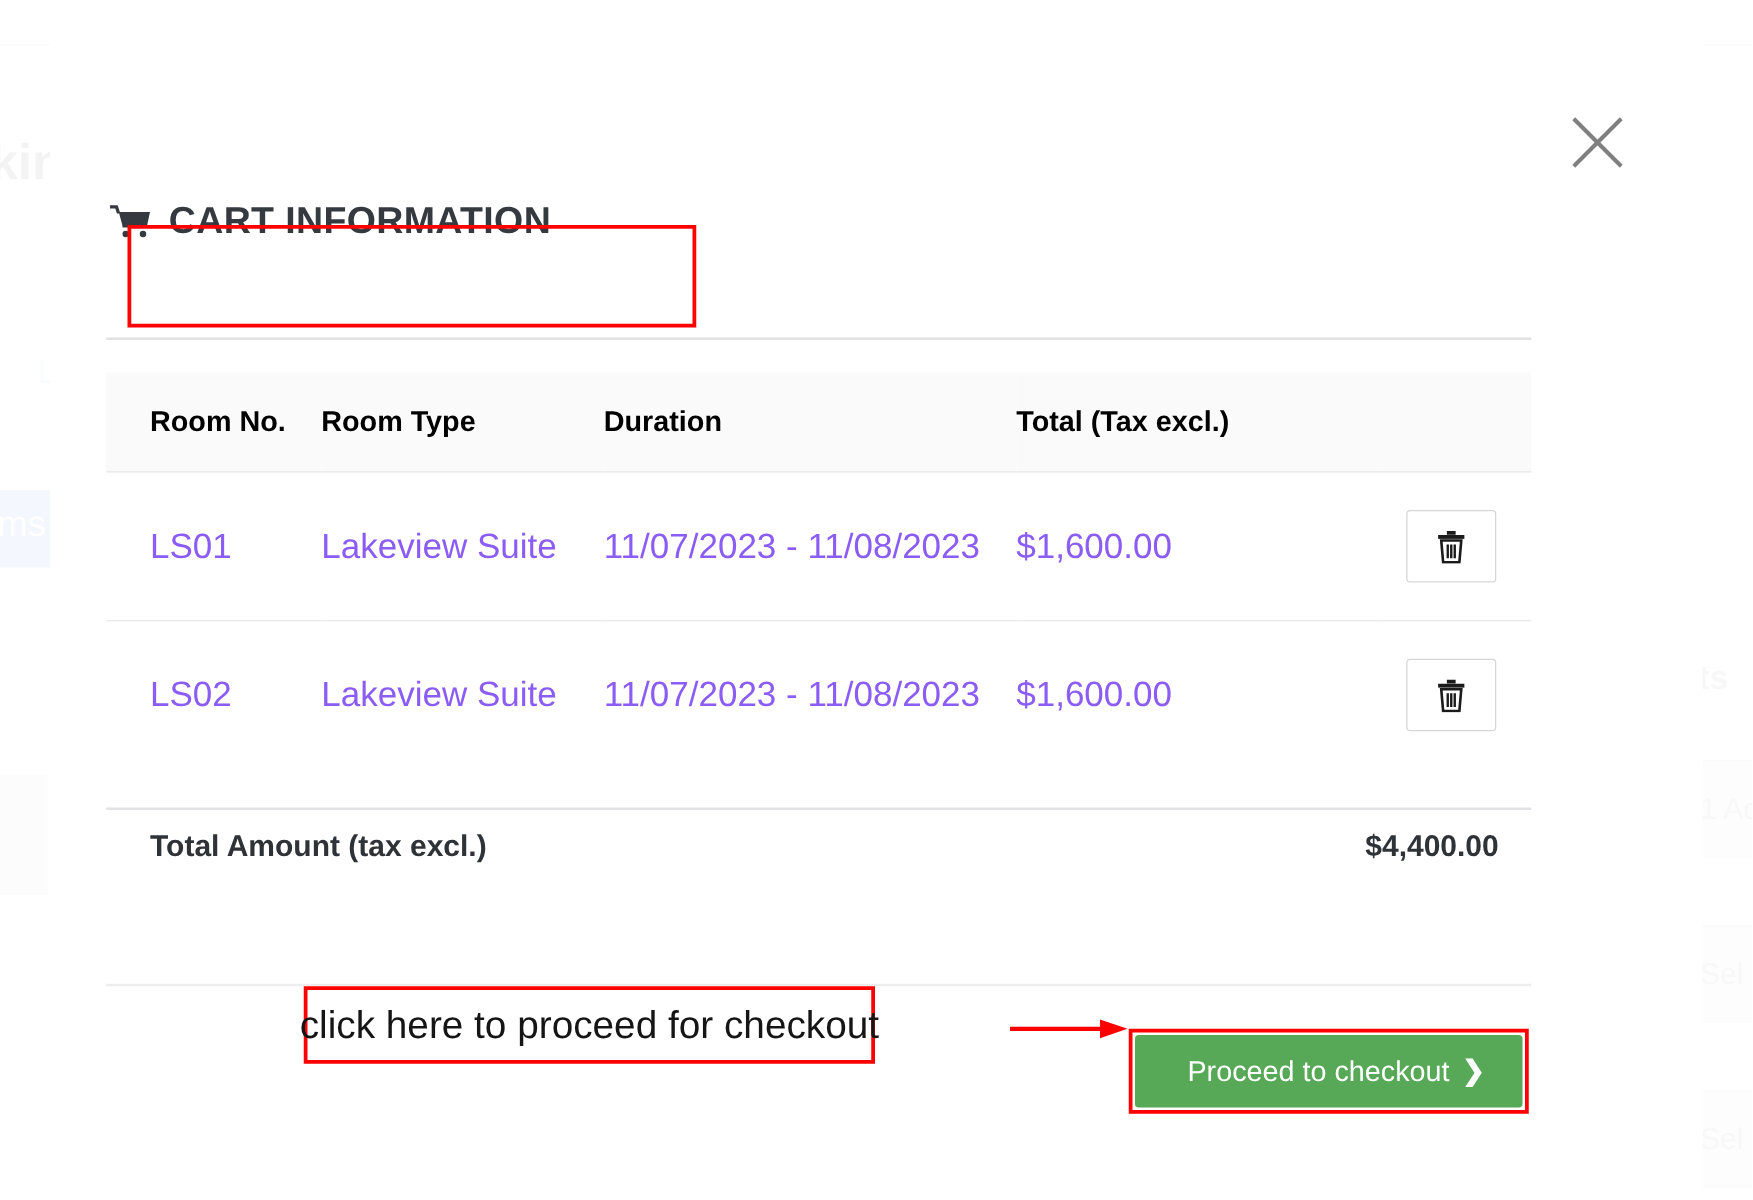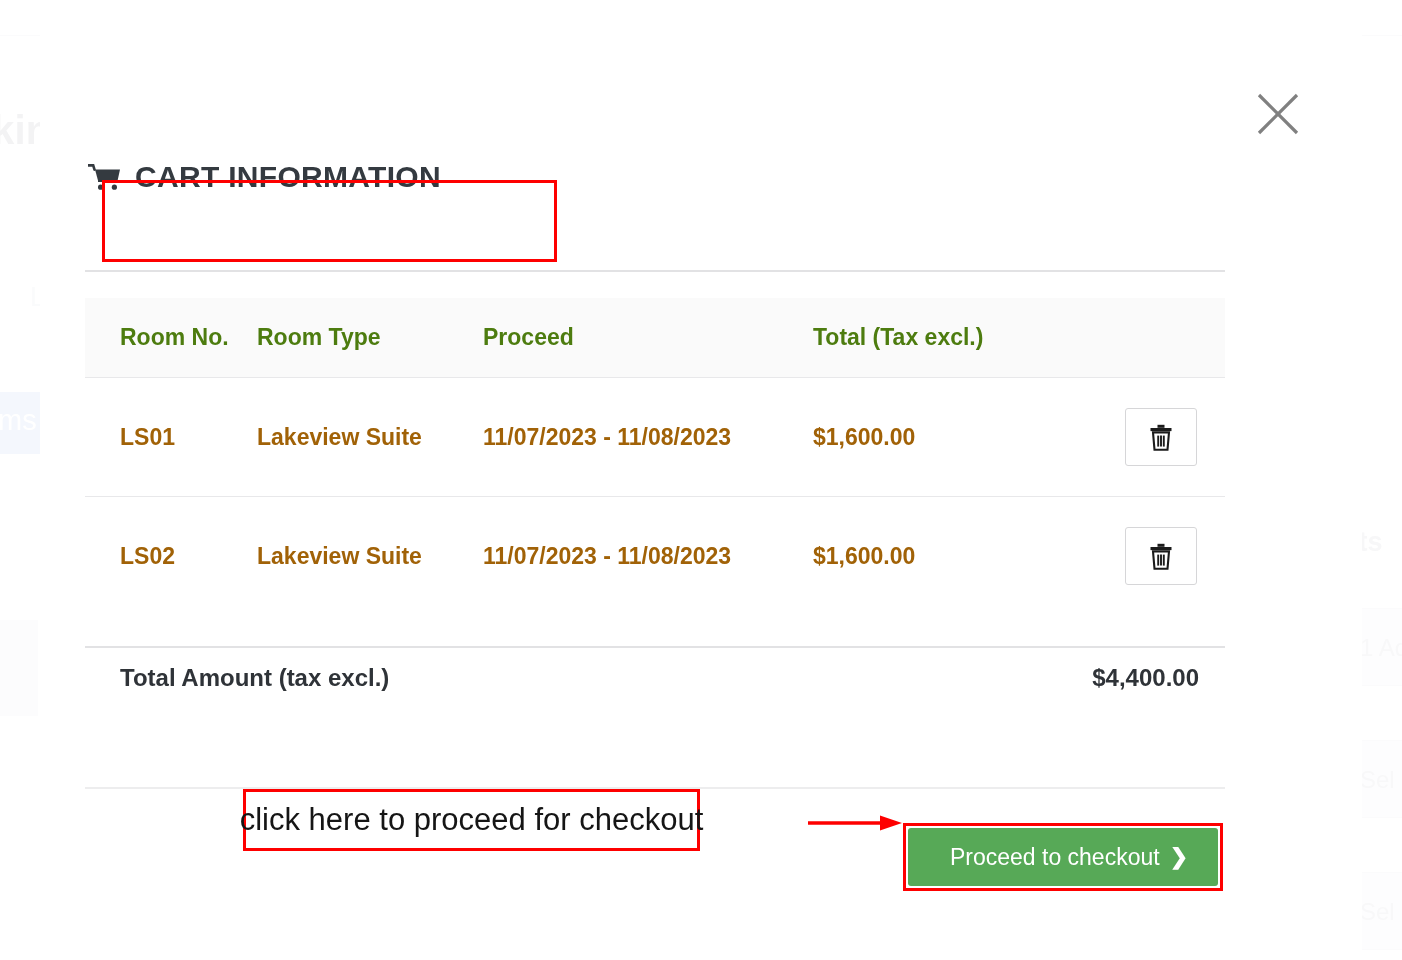--- a/index.html
+++ b/index.html
@@ -122,27 +122,27 @@
   
   .cart-table {
     position: absolute; left: 45px; top: 264px;
     width: 1140px;
     border-collapse: collapse;
     table-layout: fixed;
   }
   .cart-table thead tr { background: #fafafa; }
   .cart-table th {
     text-align: left;
-    font-size: 23px; font-weight: 700; color: #4d7c0f;
+    font-size: 23px; font-weight: 700; color: #000000;
     padding: 26px 0 26px 0;
     border-bottom: 1px solid #e8e8ea;
     white-space: nowrap;
   }
   .cart-table td {
-    font-size: 23px; font-weight: 700; color: #a16207;
+    font-size: 28px; font-weight: 400; color: #8b5cf6;
     padding: 30px 0 30px 0;
     border-bottom: 1px solid #e8e8ea;
     white-space: nowrap;
   }
   .cart-table tbody tr:last-child td { border-bottom: none; }
   .col-room  { width: 172px; padding-left: 35px !important; }
   .col-type  { width: 226px; }
   .col-dur   { width: 330px; }
   .col-amt   { width: 290px; }
   .col-act   { width: 122px; }
@@ -291,21 +291,21 @@
         <col class="col-room">
           <col class="col-type">
           <col class="col-dur">
           <col class="col-amt">
           <col class="col-act">
       </colgroup>
       <thead>
         <tr>
           <th class="col-room">Room No.</th>
           <th>Room Type</th>
-          <th>Proceed</th>
+          <th>Duration</th>
           <th>Total (Tax excl.)</th>
           <th></th>
         </tr>
       </thead>
       <tbody>
         <tr>
           <td class="col-room">LS01</td>
           <td>Lakeview Suite</td>
           <td>11/07/2023 - 11/08/2023</td>
           <td>$1,600.00</td>

